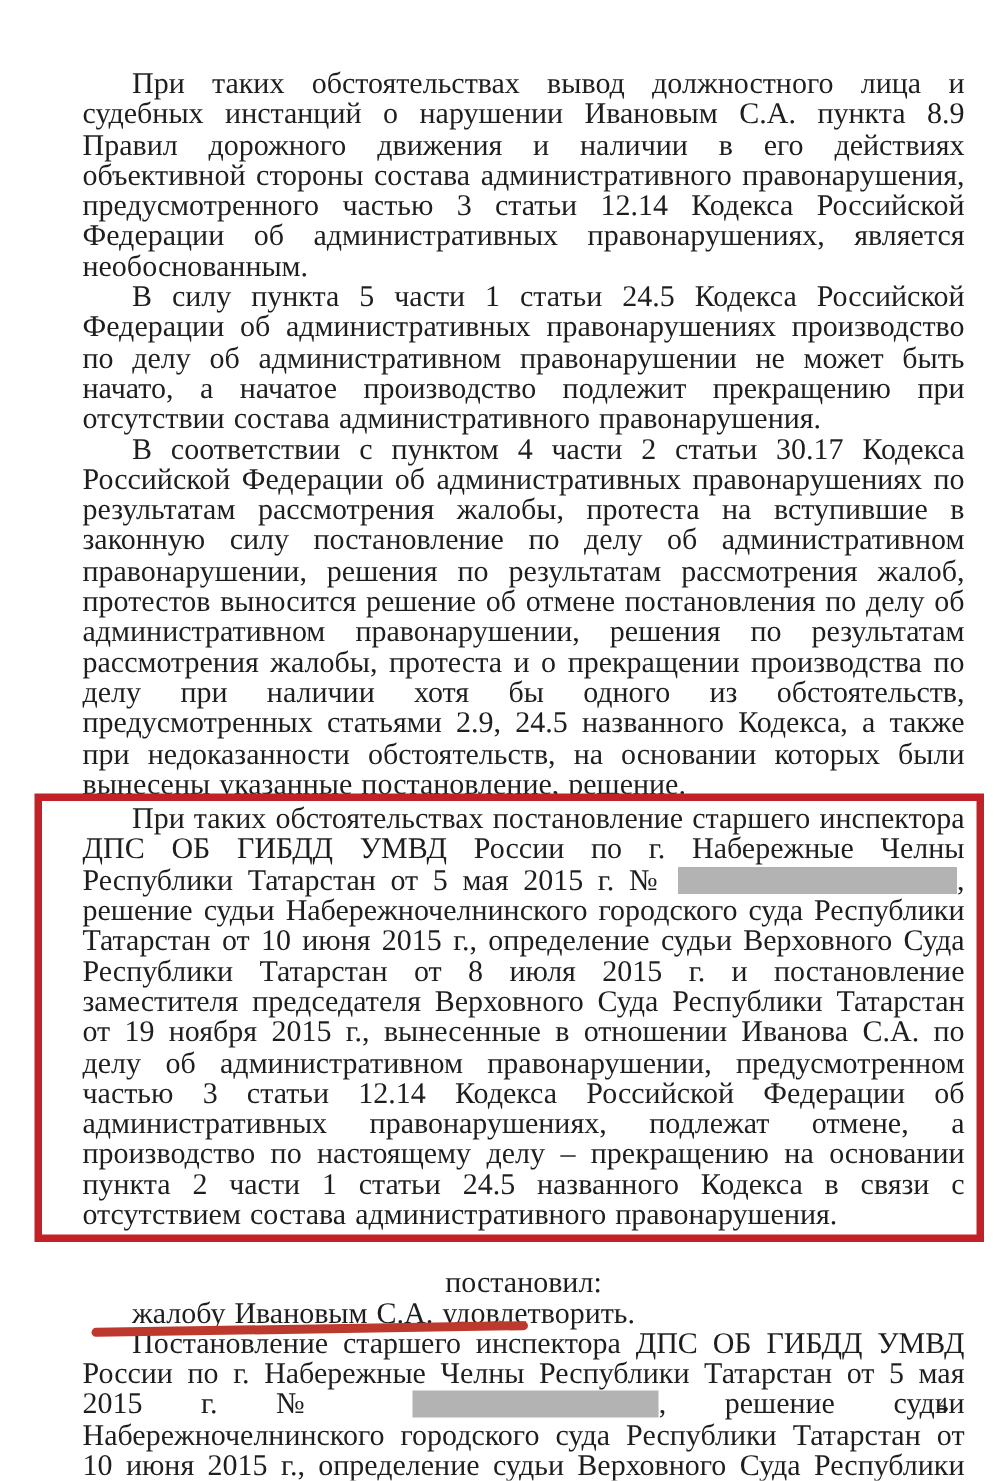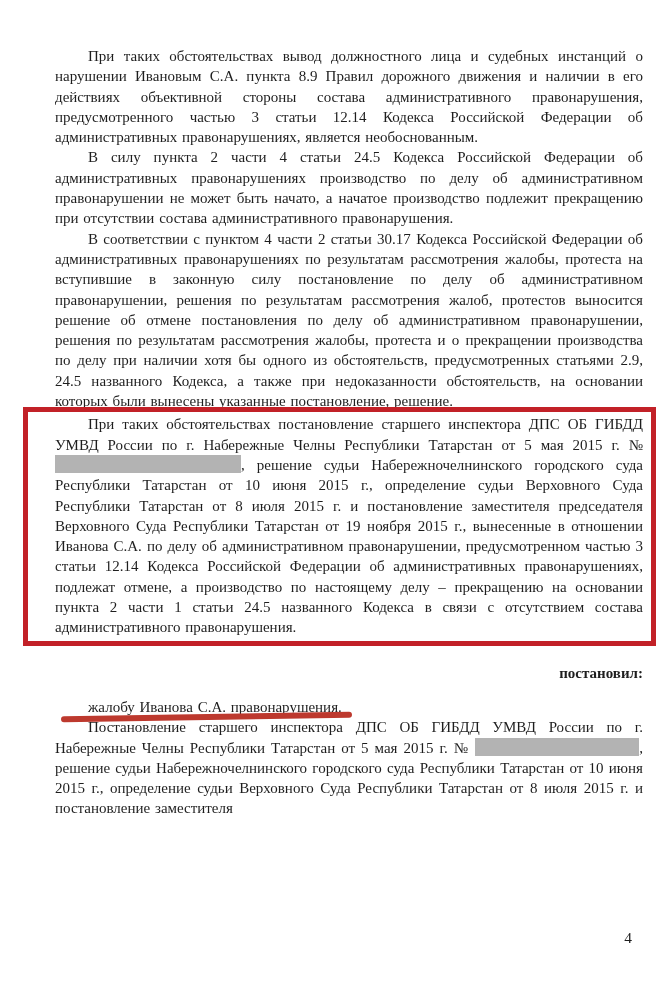--- a/index.html
+++ b/index.html
@@ -18,30 +18,29 @@
   .doc {
     position: absolute;
     left: 55px;
     top: 46px;
     width: 588px;
   }
   p.block {
     margin: 0;
     text-align: justify;
     text-indent: 33px;
-    font-size: 15px;
+    font-size: 20px;
     line-height: 20.3px;
     word-spacing: 1px;
   }
   p.block.centered {
-    text-align: right;
+    text-align: center;
     text-indent: 0;
     margin-top: 17px;
-    margin-bottom: 14px;
-    font-weight: bold;
+    margin-bottom: 0;
   }
   p.block.highlight {
     position: relative; 
     border: 5px solid var(--red, #c22128);
     margin: -4px -13px 4px -32px;
     padding: 2px 8px 3px 27px;
   }
   p.block.resolution {
     position: relative;
   }
@@ -69,20 +68,20 @@
     font-size: 15.5px;
     font-family: "Liberation Serif", "DejaVu Serif", serif;
     color: #1e1e1e;
   }
 </style>
 </head>
 <body style="color: rgb(30, 30, 30);">
 
 <div class="doc">
     <p class="block body"><span>При таких обстоятельствах вывод должностного лица и судебных инстанций о нарушении Ивановым С.А. пункта 8.9 Правил дорожного движения и наличии в его действиях объективной стороны состава административного правонарушения, предусмотренного частью 3 статьи 12.14 Кодекса Российской Федерации об административных правонарушениях, является необоснованным.</span></p>
-    <p class="block body"><span>В силу пункта 2 части 4 статьи 24.5 Кодекса Российской Федерации об административных правонарушениях производство по делу об административном правонарушении не может быть начато, а начатое производство подлежит прекращению при отсутствии состава административного правонарушения.</span></p>
+    <p class="block body"><span>В силу пункта 5 части 1 статьи 24.5 Кодекса Российской Федерации об административных правонарушениях производство по делу об административном правонарушении не может быть начато, а начатое производство подлежит прекращению при отсутствии состава административного правонарушения.</span></p>
     <p class="block body"><span>В соответствии с пунктом 4 части 2 статьи 30.17 Кодекса Российской Федерации об административных правонарушениях по результатам рассмотрения жалобы, протеста на вступившие в законную силу постановление по делу об административном правонарушении, решения по результатам рассмотрения жалоб, протестов выносится решение об отмене постановления по делу об административном правонарушении, решения по результатам рассмотрения жалобы, протеста и о прекращении производства по делу при наличии хотя бы одного из обстоятельств, предусмотренных статьями 2.9, 24.5 названного Кодекса, а также при недоказанности обстоятельств, на основании которых были вынесены указанные постановление, решение.</span></p>
     <p class="block highlight"><span>При таких обстоятельствах постановление старшего инспектора ДПС ОБ ГИБДД УМВД России по г. Набережные Челны Республики Татарстан от 5 мая 2015 г. № </span><span class="redact" style="width: 186px;"></span><span>, решение судьи Набережночелнинского городского суда Республики Татарстан от 10 июня 2015 г., определение судьи Верховного Суда Республики Татарстан от 8 июля 2015 г. и постановление заместителя председателя Верховного Суда Республики Татарстан от 19 ноября 2015 г., вынесенные в отношении Иванова С.А. по делу об административном правонарушении, предусмотренном частью 3 статьи 12.14 Кодекса Российской Федерации об административных правонарушениях, подлежат отмене, а производство по настоящему делу – прекращению на основании пункта 2 части 1 статьи 24.5 названного Кодекса в связи с отсутствием состава административного правонарушения.</span></p>
     <p class="block centered"><span>постановил:</span></p>
-    <p class="block resolution"><span>жалобу Иванова С.А. правонарушения.</span><span class="underline-stroke"></span></p>
+    <p class="block resolution"><span>жалобу Ивановым С.А. удовлетворить.</span><span class="underline-stroke"></span></p>
     <p class="block body"><span>Постановление старшего инспектора ДПС ОБ ГИБДД УМВД России по г. Набережные Челны Республики Татарстан от 5 мая 2015 г. № </span><span class="redact" style="width: 164px;"></span><span>, решение судьи Набережночелнинского городского суда Республики Татарстан от 10 июня 2015 г., определение судьи Верховного Суда Республики Татарстан от 8 июля 2015 г. и постановление заместителя</span></p>
   </div>
 <div class="page-num">4</div>
 
 </body></html>

